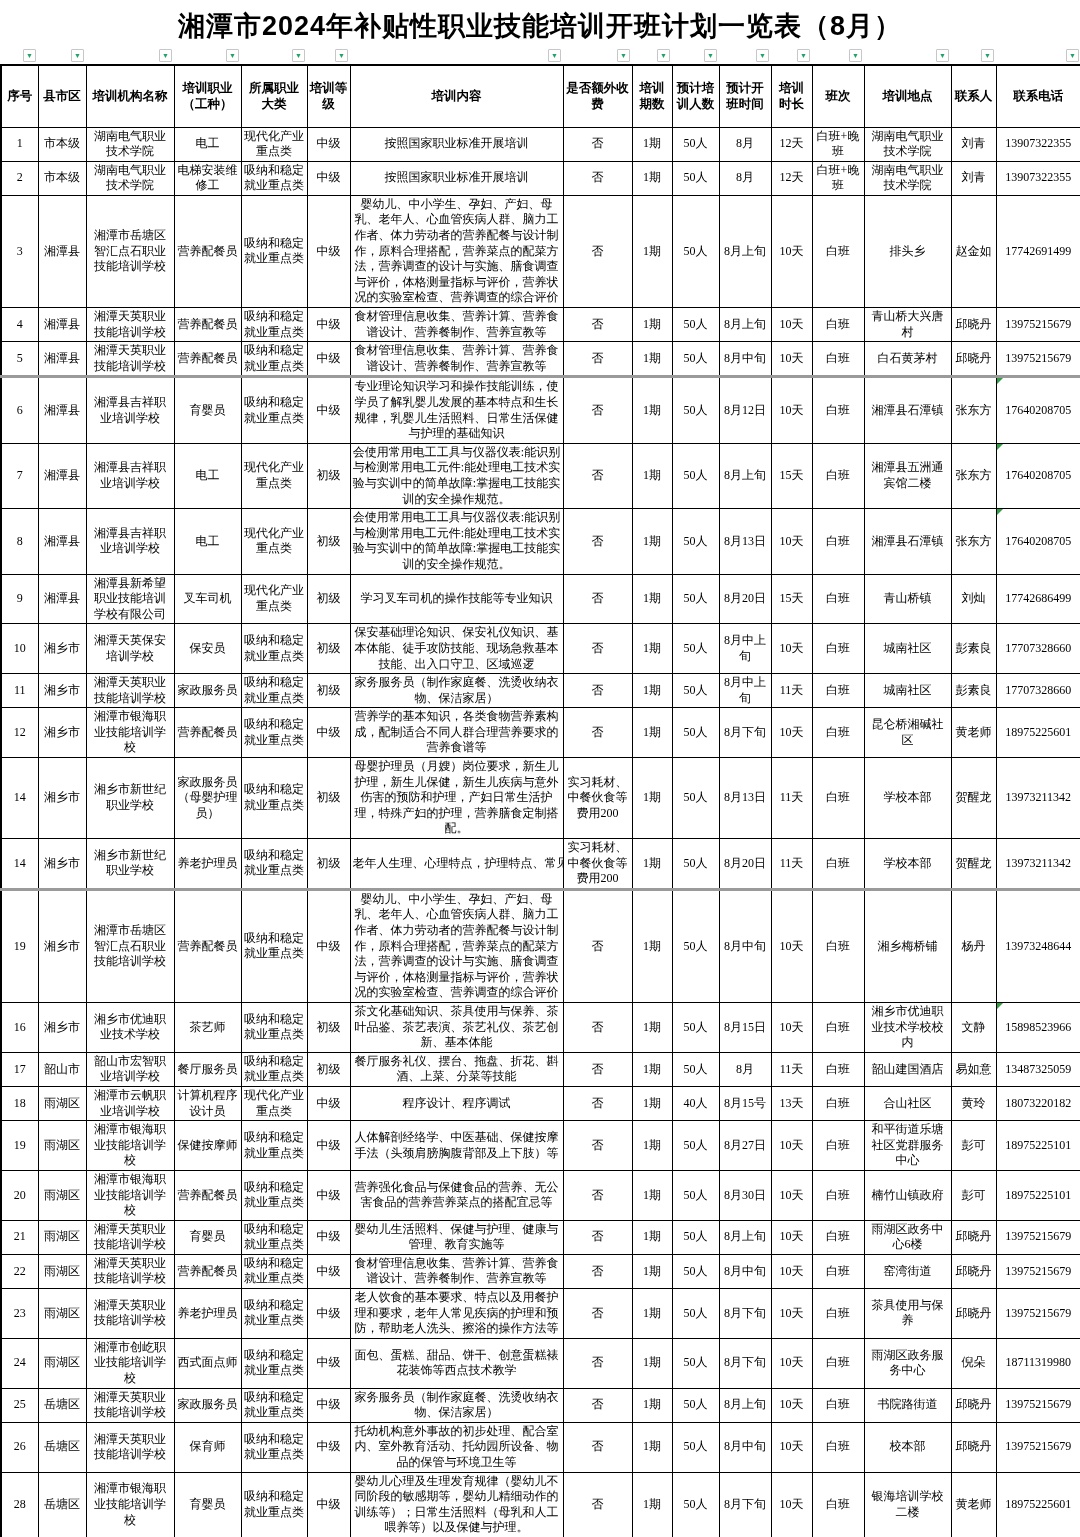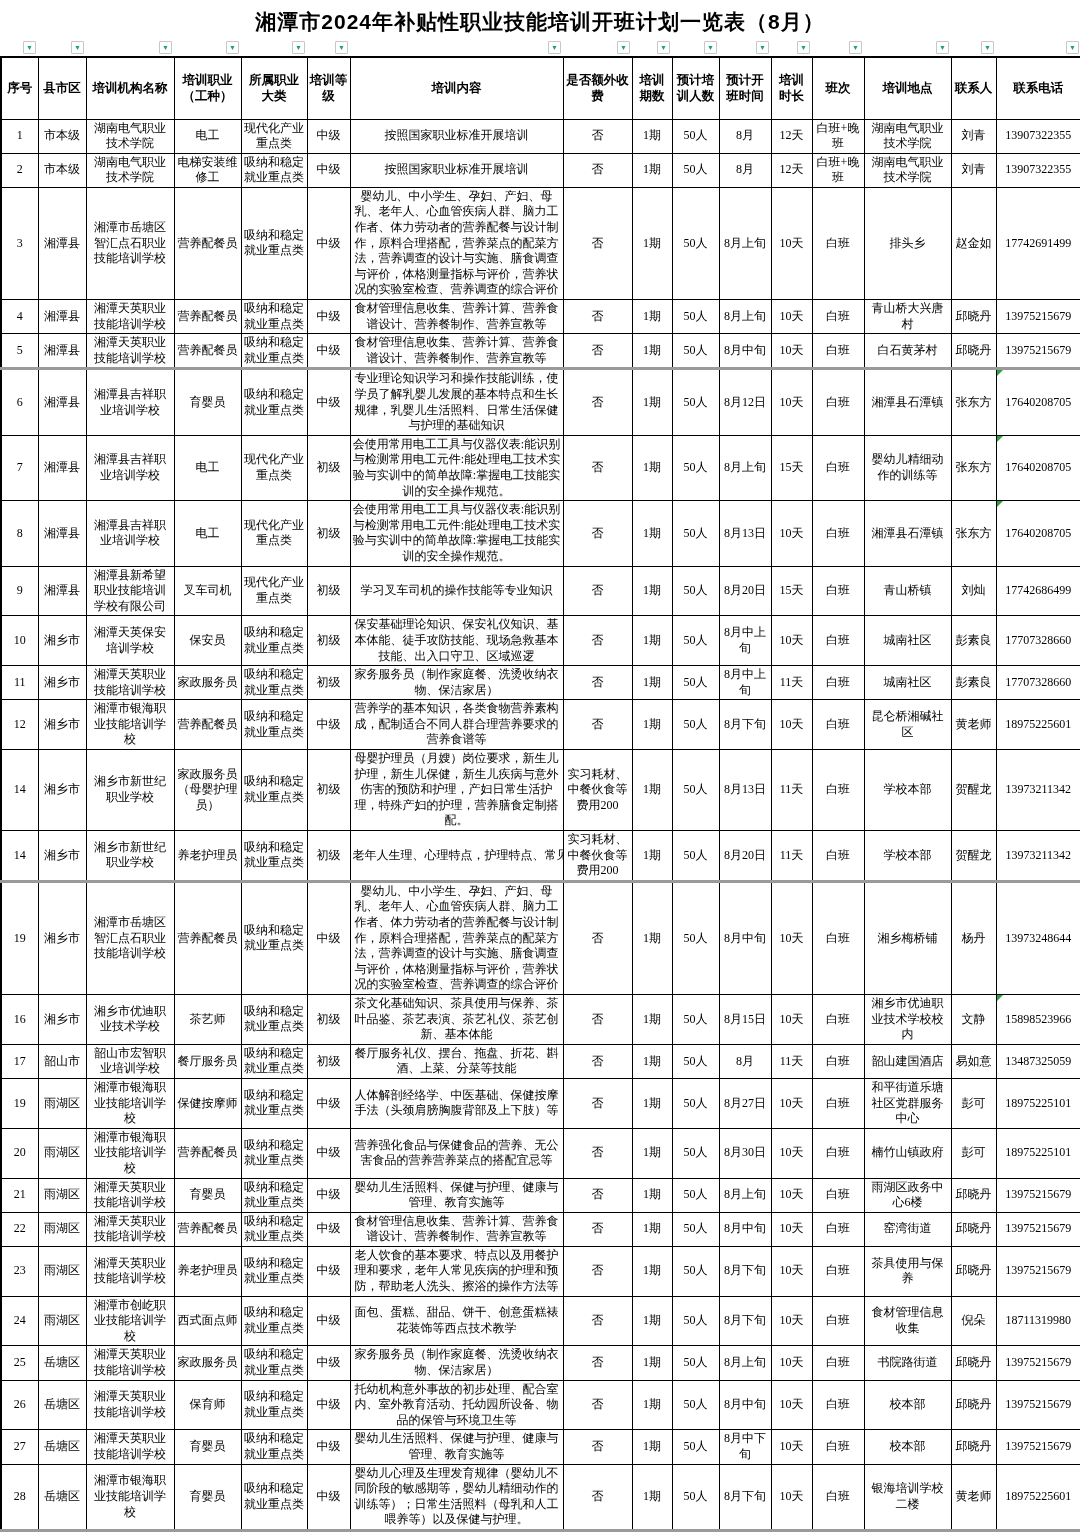--- a/index.html
+++ b/index.html
@@ -1,20 +1,20 @@
 <!DOCTYPE html>
 <html><head>
 <meta charset="utf-8">
 <style>
   html,body{margin:0;padding:0;background:#ffffff;}
   body{width:1080px;font-family:"Liberation Serif",serif;color:#000;}
   .sheet{width:1080px;}
   .title{
     font-family:"Liberation Sans",sans-serif;
-    font-weight:bold;font-size:21px;letter-spacing:1px;
+    font-weight:bold;font-size:27px;letter-spacing:1px;
     text-align:center;padding:8px 0 3px;color:#000;
   }
   .filter-strip{display:flex;height:17px;align-items:center;width:1080px;}
   .fcell{display:flex;justify-content:flex-end;align-items:center;box-sizing:border-box;padding-right:1px;height:17px;}
   .fbtn{
     width:13px;height:13px;background:#fff;border:1px solid #c7c7c7;
     display:flex;align-items:center;justify-content:center;
     box-sizing:border-box;cursor:pointer;padding:0;border-radius:1px;
   }
   .fbtn span{color:#21a366;font-size:7px;line-height:1;pointer-events:none;}
@@ -275,21 +275,21 @@
           <td>电工</td>
           <td>现代化产业重点类</td>
           <td>初级</td>
           <td>会使用常用电工工具与仪器仪表:能识别与检测常用电工元件:能处理电工技术实验与实训中的简单故障:掌握电工技能实训的安全操作规范。</td>
           <td>否</td>
           <td>1期</td>
           <td>50人</td>
           <td>8月上旬</td>
           <td>15天</td>
           <td>白班</td>
-          <td>婴幼儿精细动作的训练等</td>
+          <td>湘潭县五洲通宾馆二楼</td>
           <td>张东方</td>
           <td>17640208705<i class="marker"></i></td>
         </tr>
         <tr>
           <td>8</td>
           <td>湘潭县</td>
           <td>湘潭县吉祥职业培训学校</td>
           <td>电工</td>
           <td>现代化产业重点类</td>
           <td>初级</td>
@@ -460,20 +460,38 @@
           <td>1期</td>
           <td>50人</td>
           <td>8月</td>
           <td>11天</td>
           <td>白班</td>
           <td>韶山建国酒店</td>
           <td>易如意</td>
           <td>13487325059</td>
         </tr>
         <tr>
+          <td>18</td>
+          <td>雨湖区</td>
+          <td>湘潭市云帆职业培训学校</td>
+          <td>计算机程序设计员</td>
+          <td>现代化产业重点类</td>
+          <td>中级</td>
+          <td>程序设计、程序调试</td>
+          <td>否</td>
+          <td>1期</td>
+          <td>40人</td>
+          <td>8月15号</td>
+          <td>13天</td>
+          <td>白班</td>
+          <td>合山社区</td>
+          <td>黄玲</td>
+          <td>18073220182</td>
+        </tr>
+        <tr>
           <td>19</td>
           <td>雨湖区</td>
           <td>湘潭市银海职业技能培训学校</td>
           <td>保健按摩师</td>
           <td>吸纳和稳定就业重点类</td>
           <td>中级</td>
           <td>人体解剖经络学、中医基础、保健按摩手法（头颈肩膀胸腹背部及上下肢）等</td>
           <td>否</td>
           <td>1期</td>
           <td>50人</td>
@@ -563,21 +581,21 @@
           <td>西式面点师</td>
           <td>吸纳和稳定就业重点类</td>
           <td>中级</td>
           <td>面包、蛋糕、甜品、饼干、创意蛋糕裱花装饰等西点技术教学</td>
           <td>否</td>
           <td>1期</td>
           <td>50人</td>
           <td>8月下旬</td>
           <td>10天</td>
           <td>白班</td>
-          <td>食材管理信息收集</td>
+          <td>雨湖区政务服务中心</td>
           <td>倪朵</td>
           <td>18711319980</td>
         </tr>
         <tr>
           <td>25</td>
           <td>岳塘区</td>
           <td>湘潭天英职业技能培训学校</td>
           <td>家政服务员</td>
           <td>吸纳和稳定就业重点类</td>
           <td>中级</td>
@@ -597,38 +615,20 @@
           <td>岳塘区</td>
           <td>湘潭天英职业技能培训学校</td>
           <td>保育师</td>
           <td>吸纳和稳定就业重点类</td>
           <td>中级</td>
           <td>托幼机构意外事故的初步处理、配合室内、室外教育活动、托幼园所设备、物品的保管与环境卫生等</td>
           <td>否</td>
           <td>1期</td>
           <td>50人</td>
           <td>8月中旬</td>
-          <td>10天</td>
-          <td>白班</td>
-          <td>校本部</td>
-          <td>邱晓丹</td>
-          <td>13975215679</td>
-        </tr>
-        <tr>
-          <td>27</td>
-          <td>岳塘区</td>
-          <td>湘潭天英职业技能培训学校</td>
-          <td>育婴员</td>
-          <td>吸纳和稳定就业重点类</td>
-          <td>中级</td>
-          <td>婴幼儿生活照料、保健与护理、健康与管理、教育实施等</td>
-          <td>否</td>
-          <td>1期</td>
-          <td>50人</td>
-          <td>8月中下旬</td>
           <td>10天</td>
           <td>白班</td>
           <td>校本部</td>
           <td>邱晓丹</td>
           <td>13975215679</td>
         </tr>
         <tr class="thickb">
           <td>28</td>
           <td>岳塘区</td>
           <td>湘潭市银海职业技能培训学校</td>

